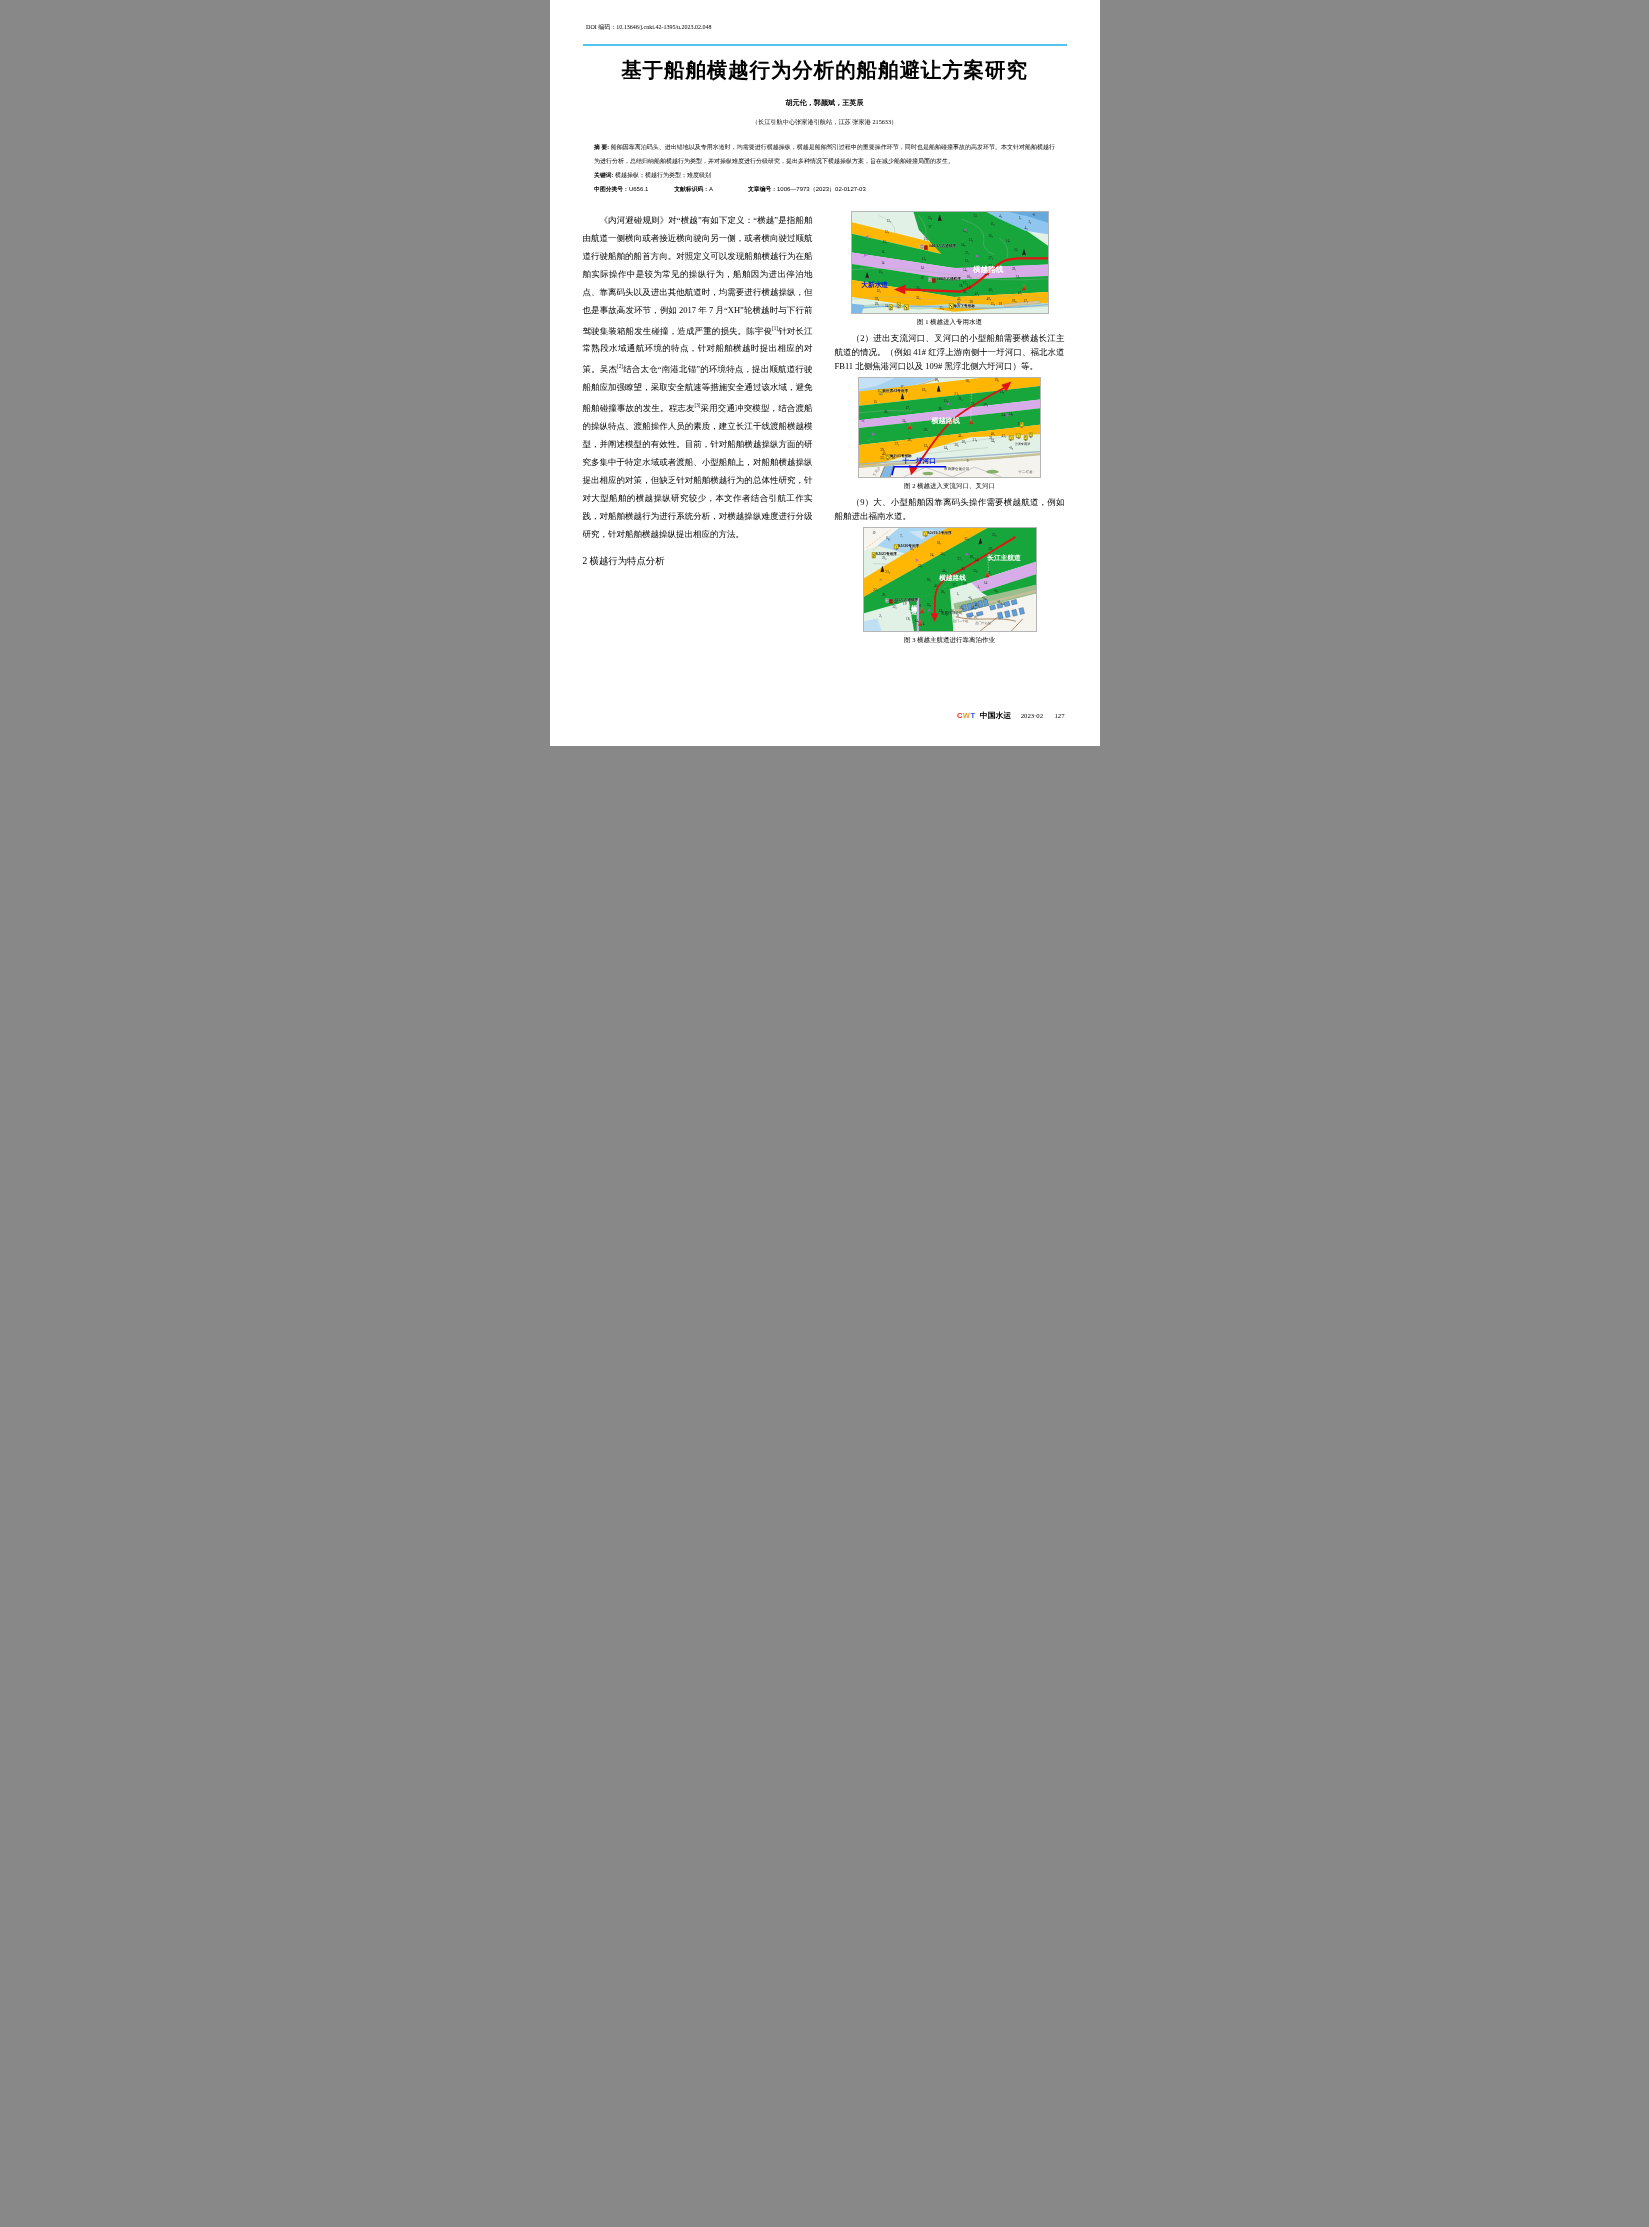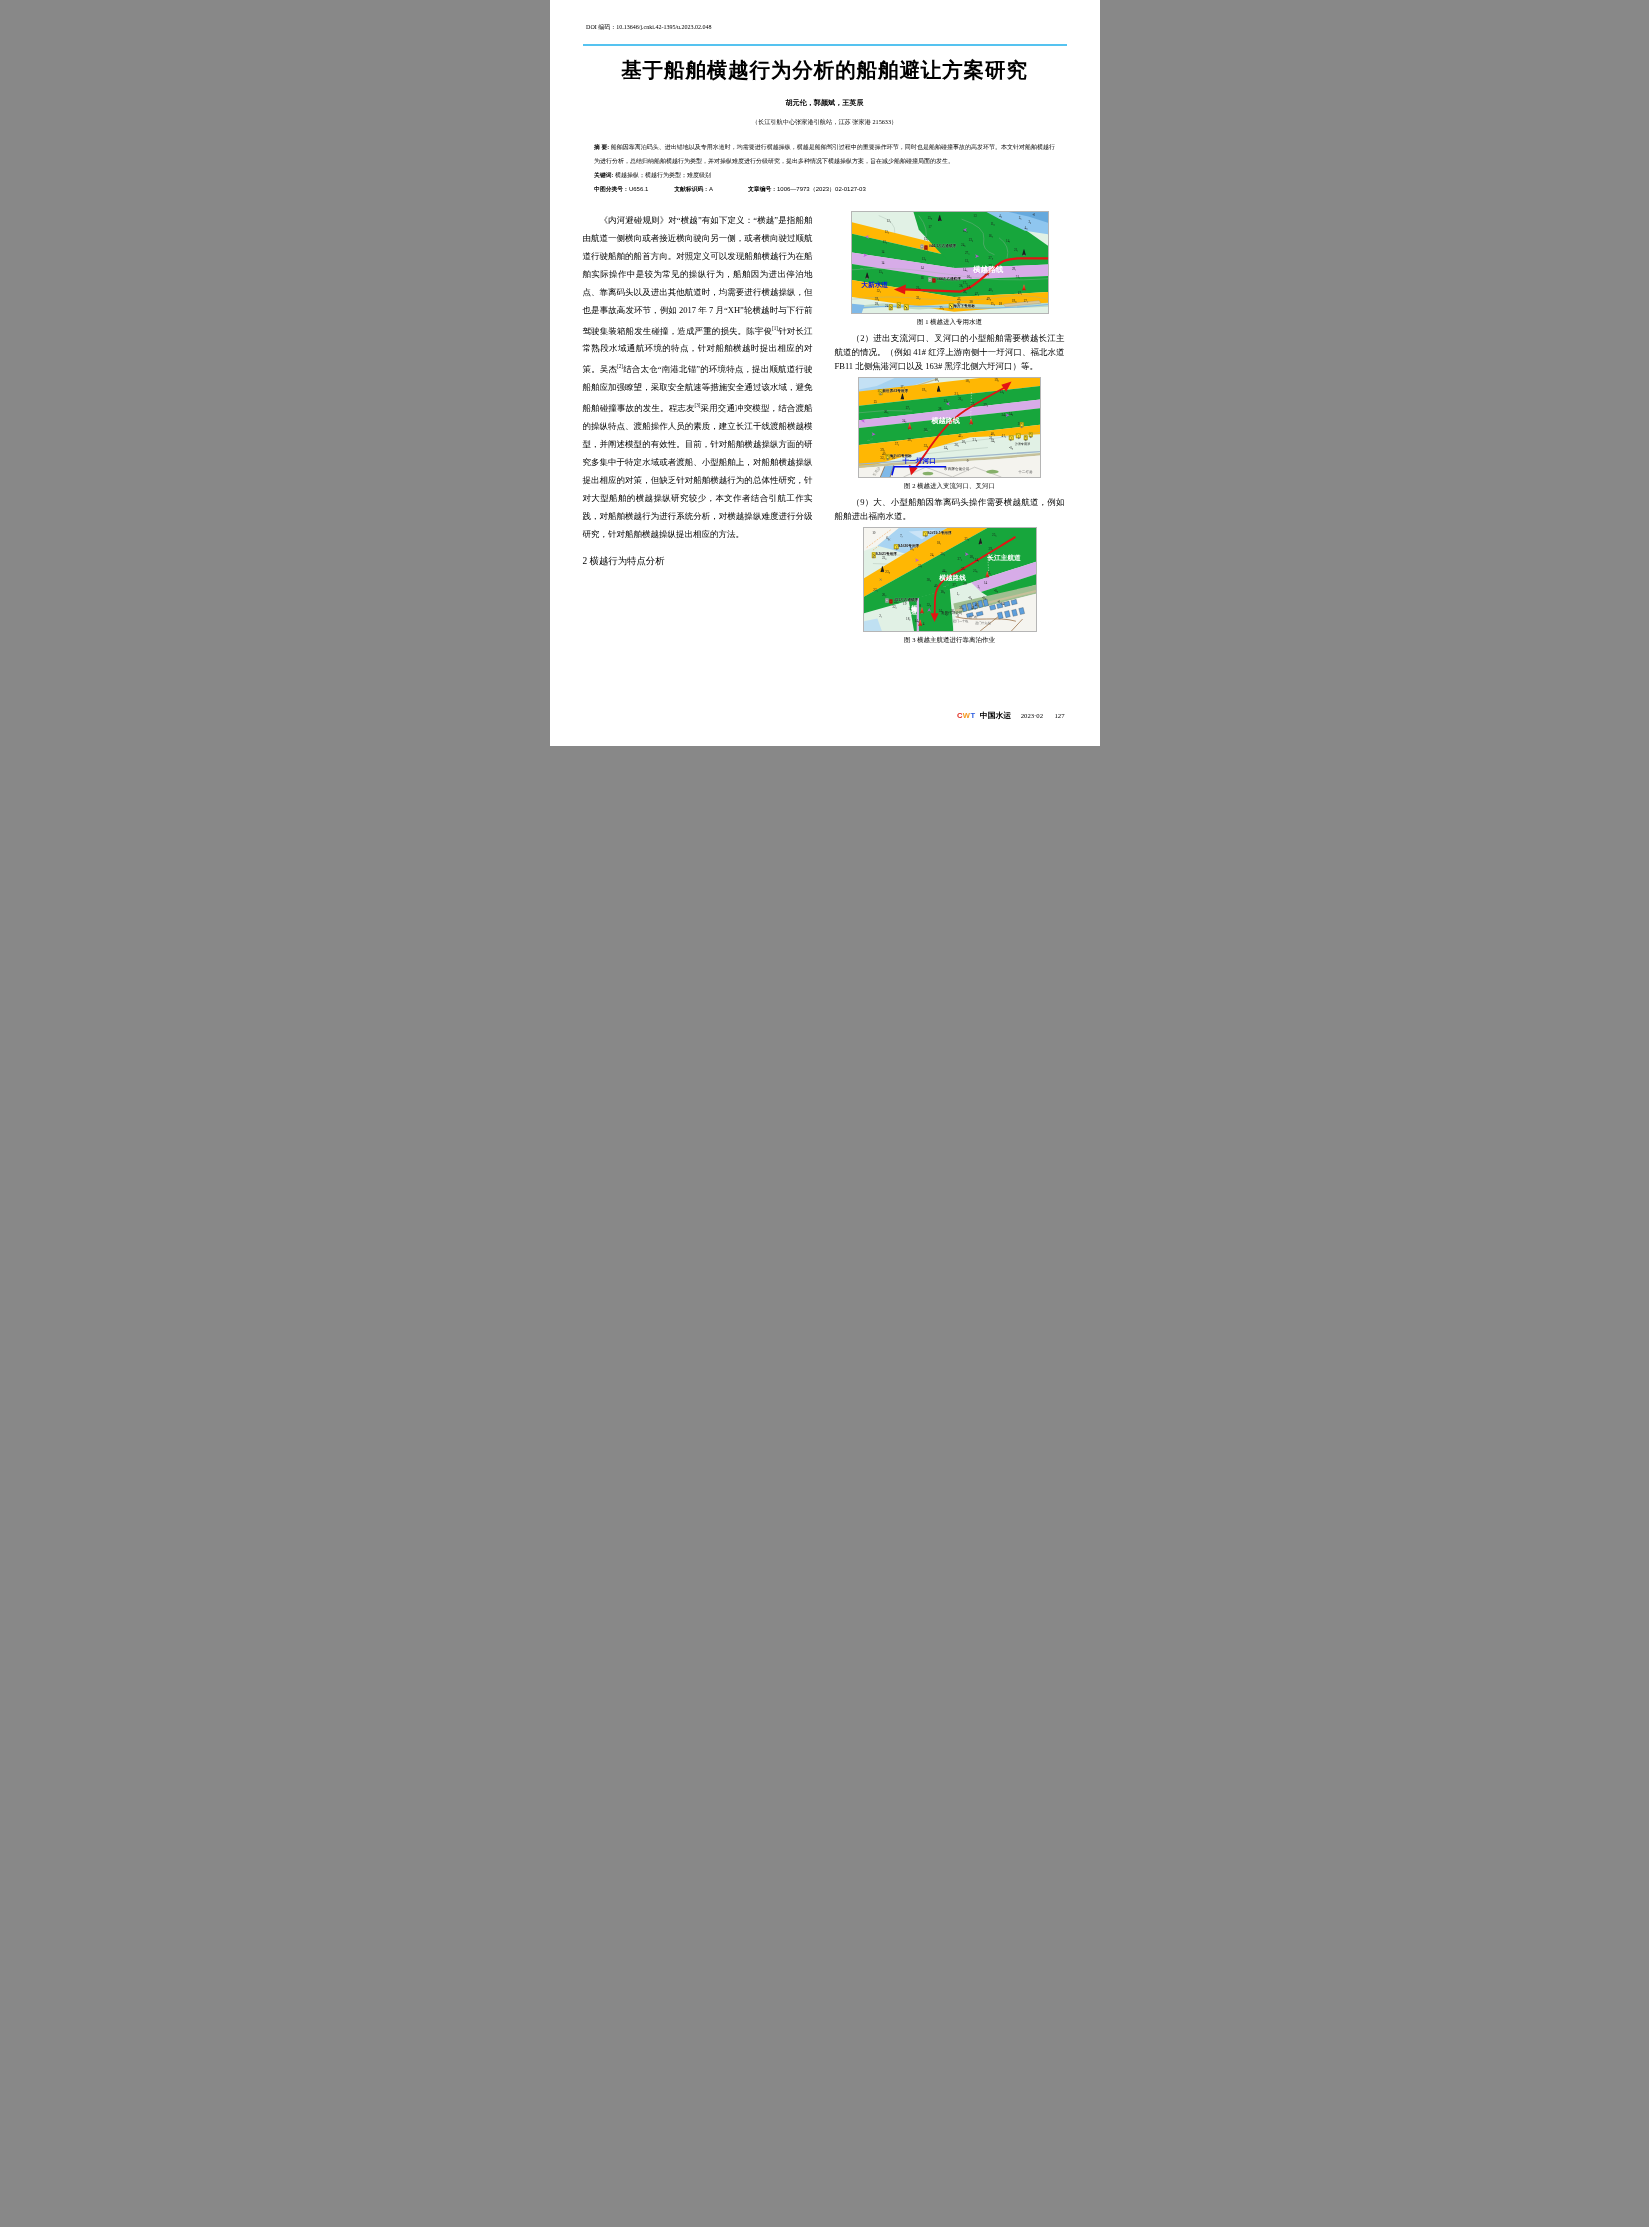--- a/index.html
+++ b/index.html
@@ -196,21 +196,21 @@
             <span class="buoy b-yellow" style="left: 20%; top: 97%;"></span>
             <span class="buoy b-yellow" style="left: 24%; top: 95%;"></span>
             <span class="buoy b-yellow" style="left: 28%; top: 97%;"></span>
             <div class="maplabel" style="left: 62%; top: 58%; color: rgb(255, 255, 255); font-size: 7.6px; font-weight: 700;">横越路线</div>
             <div class="maplabel" style="left: 5%; top: 73%; color: rgb(4, 20, 232); font-size: 6.7px; font-weight: 700;">大新水道</div>
             <div class="maplabel" style="left: 4%; top: 56%; color: rgb(147, 169, 158); font-size: 4px;">→~</div>
           </div>
       </div>
       <div class="caption">图 1 横越进入专用水道</div>
 
-      <p>（2）进出支流河口、叉河口的小型船舶需要横越长江主航道的情况。（例如 41# 红浮上游南侧十一圩河口、福北水道 FB11 北侧焦港河口以及 163# 黑浮北侧六圩河口）等。</p>
+      <p>（2）进出支流河口、叉河口的小型船舶需要横越长江主航道的情况。（例如 41# 红浮上游南侧十一圩河口、福北水道 FB11 北侧焦港河口以及 109# 黑浮北侧六圩河口）等。</p>
 
       <div class="figure" id="fig2">
         <svg viewBox="0 0 407 222" preserveAspectRatio="none">
           <rect width="407" height="222" fill="#E1F1E5"></rect>
           <polygon fill="#A6D2F0" points="0,0 175,0 95,26 0,44"></polygon>
           <polygon fill="#C4E1F5" points="0,0 80,0 40,18 0,26"></polygon>
           <path d="M0,46 L95,28 L177,2" stroke="#C2BC92" stroke-width="3" fill="none"></path>
           <polygon points="0,30 407,-15 407,18 0,62" fill="#FFB703"></polygon>
           <polygon points="0,62 407,18 407,48 0,95" fill="#17A63C"></polygon>
           <polygon points="0,95 407,48 407,68 0,112" fill="#D7ACE8"></polygon>

